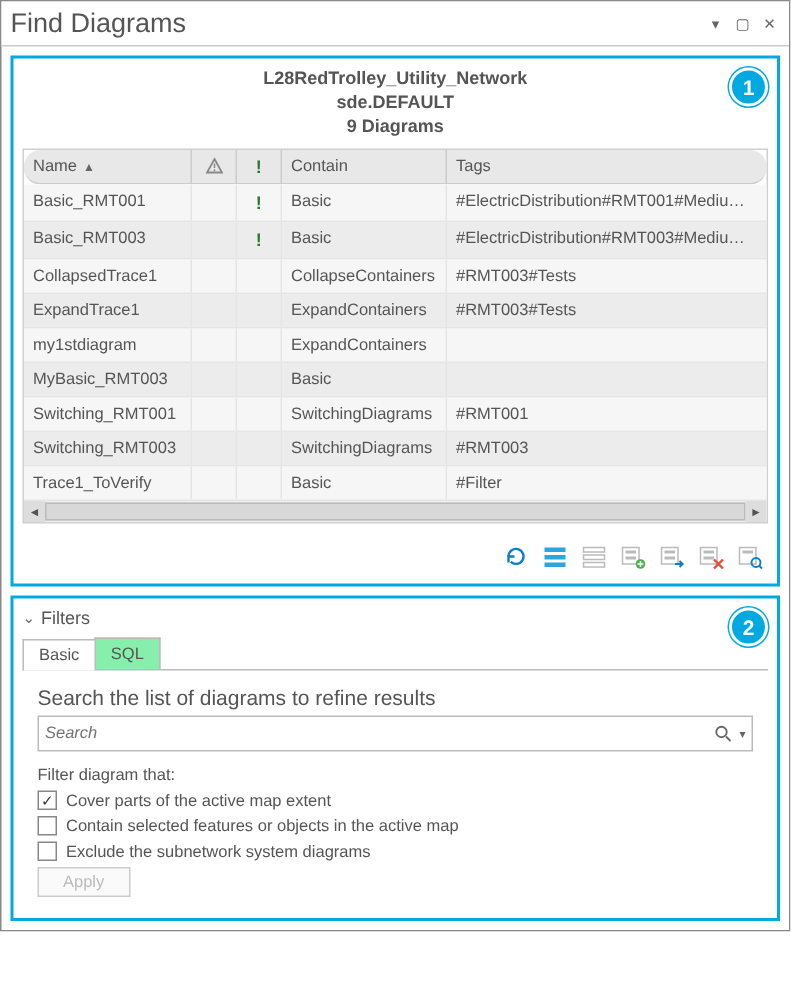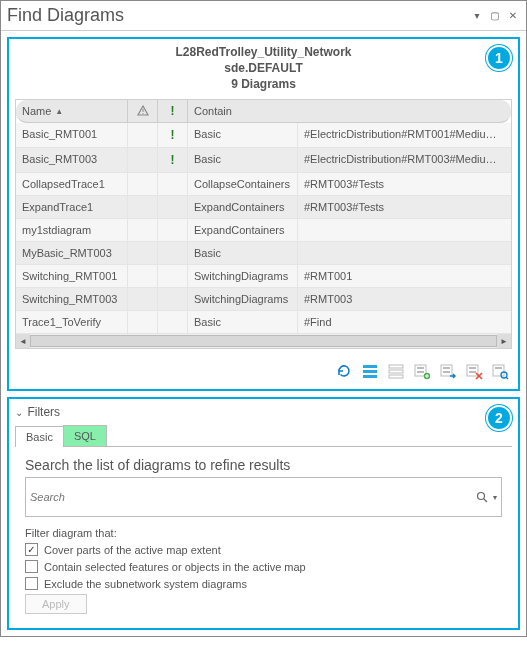--- a/index.html
+++ b/index.html
@@ -34,21 +34,21 @@
 .hscroll .track { flex: 1; height: 12px; background: #d8d8d8; border: 1px solid #bbb; }
 .toolbar { display: flex; justify-content: flex-end; gap: 6px; margin-top: 10px; padding: 2px 2px; }
 .tool { width: 20px; height: 20px; display: flex; align-items: center; justify-content: center; cursor: pointer; }
 .filters-hdr { display: flex; align-items: center; gap: 4px; padding: 0 0 4px 0; font-size: 12px; color: #555; }
 .filters-hdr .chev { font-size: 10px; color: #666; }
 .tabs { display: flex; border-bottom: 1px solid #bbb; margin-top: 2px; }
 .tab { padding: 4px 10px; border: 1px solid #bbb; border-bottom: none; background: #86efac; font-size: 11px; margin-right: -1px; color: #555; cursor: pointer; }
 .tab.active { background: #fff; position: relative; top: 1px; }
 .tab-body { padding: 10px 10px 8px 10px; }
 .search-label { font-size: 14px; color: #555; margin-bottom: 4px; }
-.search-row { display: flex; align-items: center; border: 1px solid #bbb; height: 40px; padding: 0 4px; }
+.search-row { display: flex; align-items: center; border: 1px solid #bbb; height: 24px; padding: 0 4px; }
 .search-row input { flex: 1; border: none; outline: none; font-size: 11px; font-style: italic; color: #888; background: transparent; }
 .search-row .mag { color: #666; font-size: 12px; padding: 0 2px; }
 .search-row .drop { font-size: 8px; color: #666; padding-left: 3px; }
 .filter-lbl { margin-top: 10px; font-size: 11px; color: #555; }
 .chk-row { display: flex; align-items: center; gap: 6px; margin-top: 4px; font-size: 11px; color: #555; }
 .chk { width: 13px; height: 13px; border: 1px solid #888; display: flex; align-items: center; justify-content: center; font-size: 10px; color: #333; background: #fff; }
 .apply-row { display: flex; justify-content: flex-start; margin-top: 4px; }
 .apply-btn { padding: 3px 16px; border: 1px solid #ccc; color: #bbb; font-size: 11px; background: #fafafa; }
 svg { display: block; }
 </style>
@@ -86,20 +86,23 @@
                 <circle cx="6" cy="8.5" r="0.6" fill="#888"></circle>
               </svg>
           </span>
         </div>
         <div class="th c-excl">
           <span class="excl-mark">!</span>
         </div>
         <div class="th c-tmpl">
           <span>Contain</span>
         </div>
+        <div class="th c-tags">
+          <span>Tags</span>
+        </div>
       </div>
       <div id="tbody">
           <div class="row">
             <div class="td c-name">Basic_RMT001</div>
             <div class="td c-warn"></div>
             <div class="td c-excl"><span class="excl-mark">!</span></div>
             <div class="td c-tmpl">Basic</div>
             <div class="td c-tags">#ElectricDistribution#RMT001#Medium Voltage</div>
           </div>
           <div class="row">
@@ -149,21 +152,21 @@
             <div class="td c-warn"></div>
             <div class="td c-excl"></div>
             <div class="td c-tmpl">SwitchingDiagrams</div>
             <div class="td c-tags">#RMT003</div>
           </div>
           <div class="row">
             <div class="td c-name">Trace1_ToVerify</div>
             <div class="td c-warn"></div>
             <div class="td c-excl"></div>
             <div class="td c-tmpl">Basic</div>
-            <div class="td c-tags">#Find</div>
+            <div class="td c-tags">#Filter</div>
           </div>
         </div>
       <div class="hscroll">
         <div class="arrow">◄</div>
         <div class="track"></div>
         <div class="arrow">►</div>
       </div>
     </div>
 
     <div class="toolbar">

